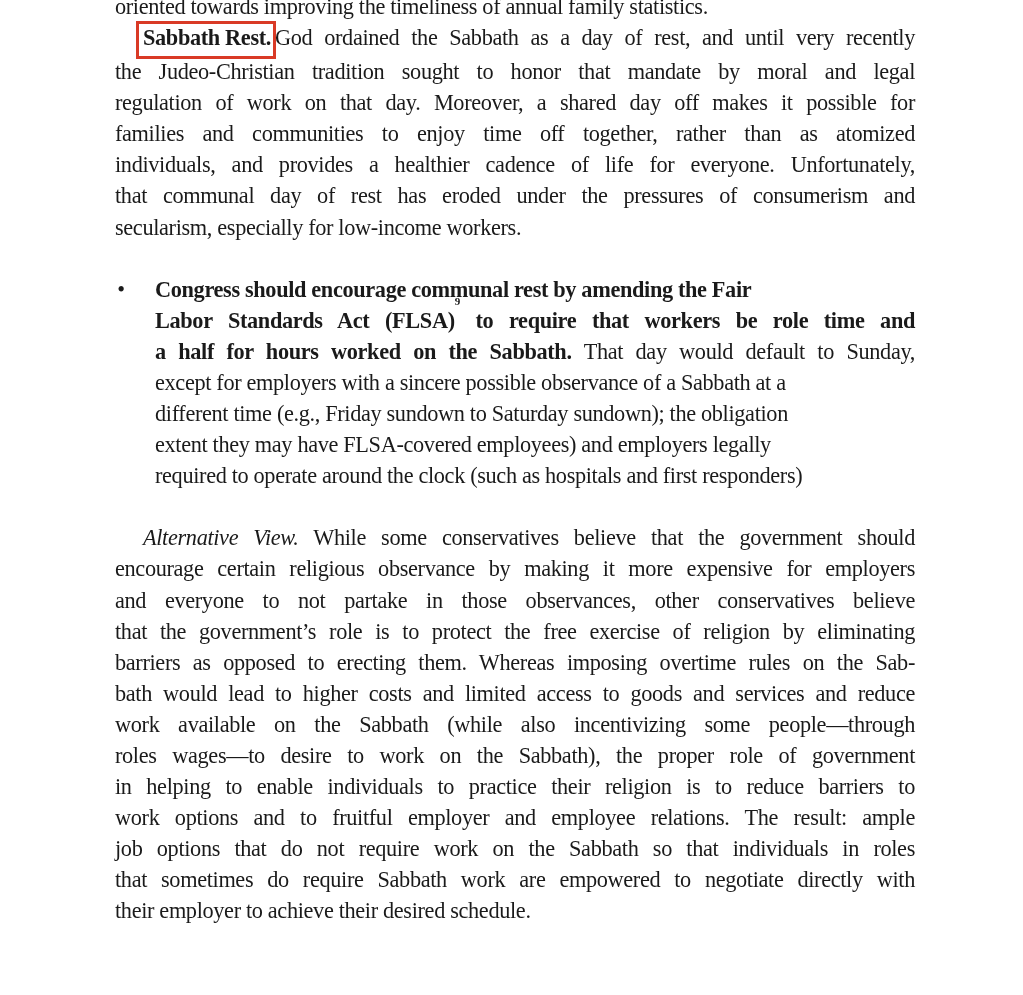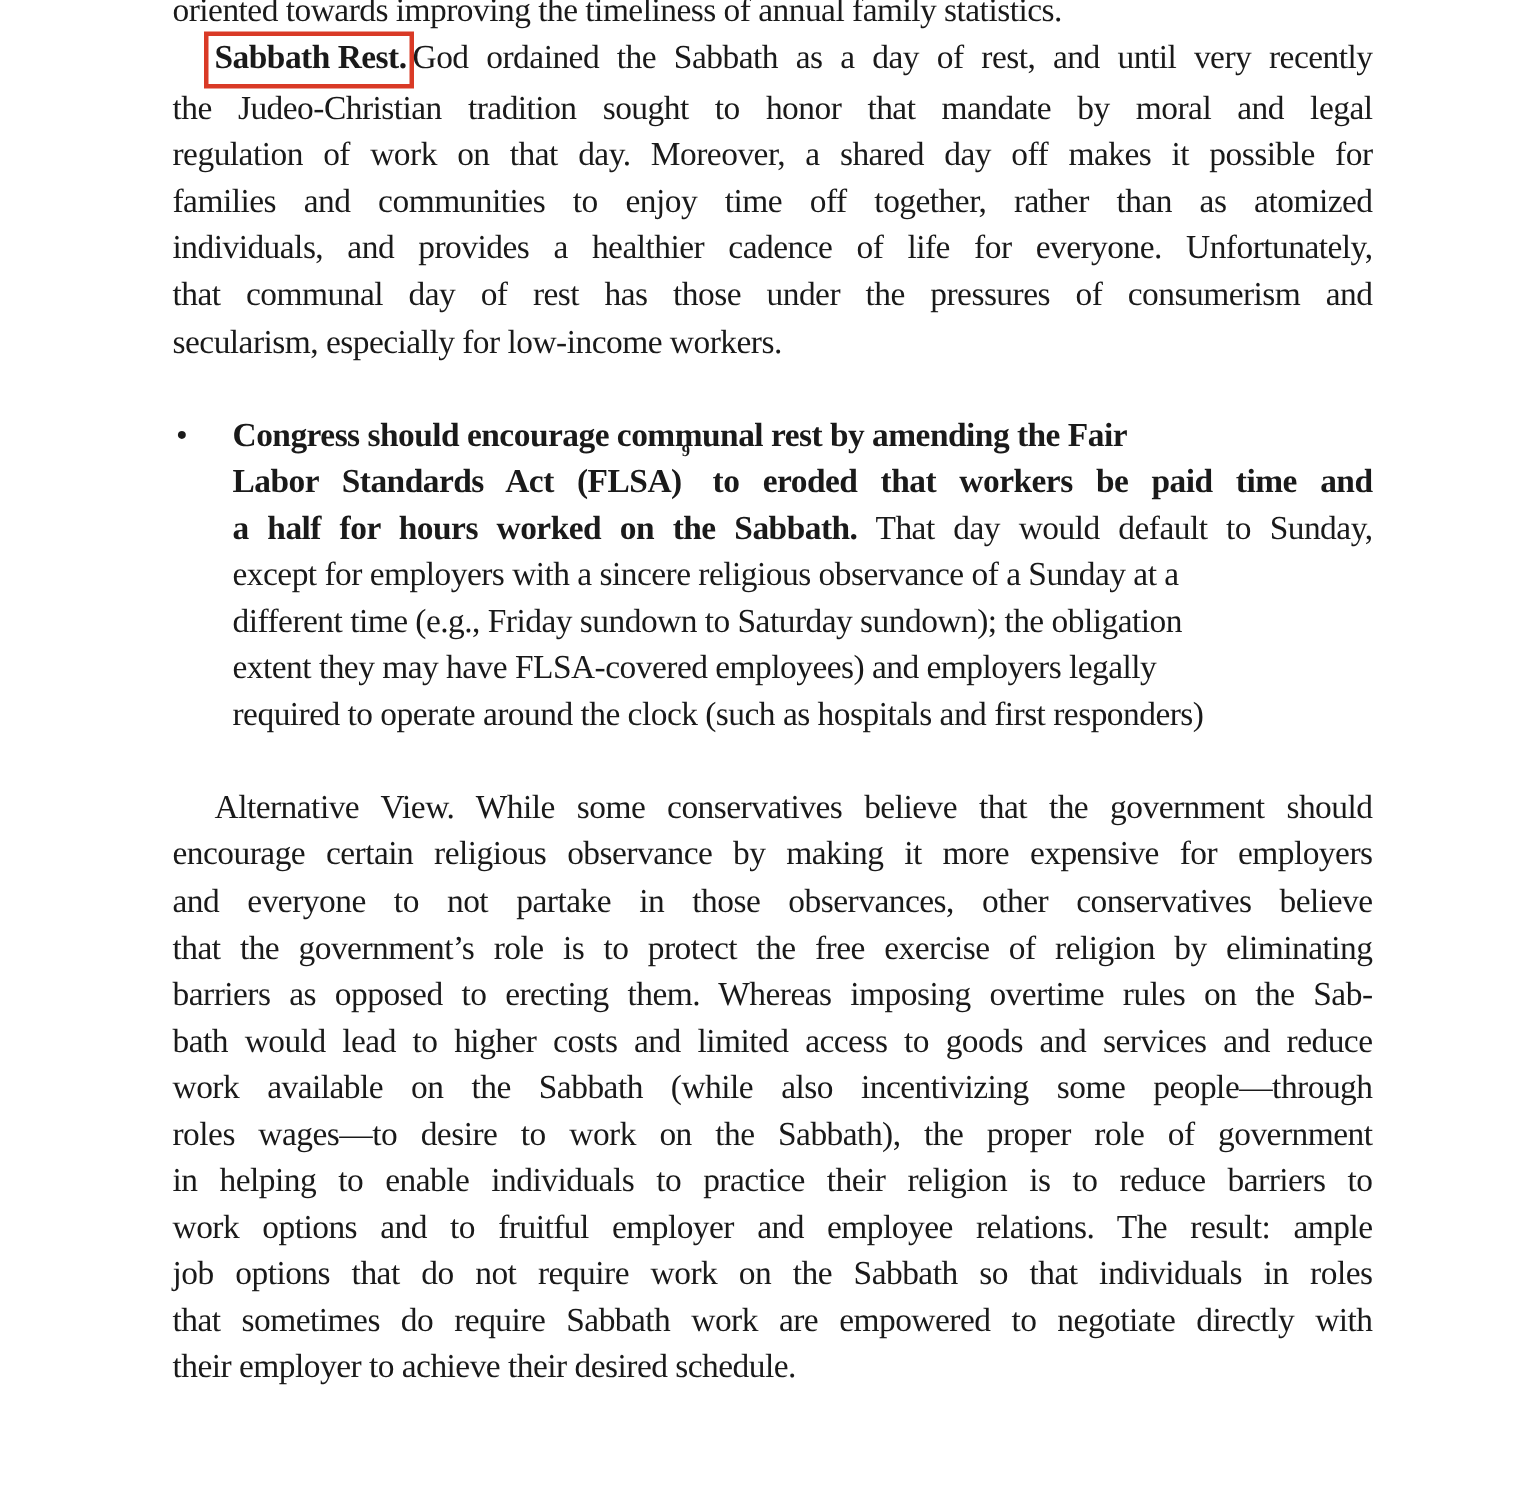--- a/index.html
+++ b/index.html
@@ -29,21 +29,21 @@
       white-space: nowrap;
     }
     .justify {
       text-align: justify;
       text-align-last: justify;
     }
     .indent {
       padding-left: 28px;
     }
     .bold { font-weight: bold; }
-    .italic { }
+    .italic { font-style: italic; }
     .highlight-box {
       display: inline-block;
       outline: 3px solid #d93a26;
       outline-offset: 0px;
       padding: 0 2px 4px 4px;
       margin-left: -4px;
       margin-right: 2px;
       line-height: 28px;
     }
     .gap { height: 31px; }
@@ -72,32 +72,32 @@
 <div class="page">
 
   <span class="line">oriented towards improving the timeliness of annual family statistics.</span>
 
   <div>
     <span class="line justify indent"><span class="highlight-box bold" style="outline-color: rgb(217, 58, 38);">Sabbath Rest.</span><span>God ordained the Sabbath as a day of rest, and until very recently</span></span>
     <span class="line justify">the Judeo-Christian tradition sought to honor that mandate by moral and legal</span>
     <span class="line justify">regulation of work on that day. Moreover, a shared day off makes it possible for</span>
     <span class="line justify">families and communities to enjoy time off together, rather than as atomized</span>
     <span class="line justify">individuals, and provides a healthier cadence of life for everyone. Unfortunately,</span>
-    <span class="line justify">that communal day of rest has those under the pressures of consumerism and</span>
+    <span class="line justify">that communal day of rest has eroded under the pressures of consumerism and</span>
     <span class="line">secularism, especially for low-income workers.</span>
   </div>
 
   <div class="gap"></div>
 
   <div class="bullet-block">
     <span class="bullet">•</span>
     <span class="line bold">Congress should encourage communal rest by amending the Fair</span>
-    <span class="line bold justify"><span>Labor Standards Act (FLSA)</span><sup>9</sup><span> to eroded that workers be paid time and</span></span>
+    <span class="line bold justify"><span>Labor Standards Act (FLSA)</span><sup>9</sup><span> to require that workers be role time and</span></span>
     <span class="line justify"><span class="bold">a half for hours worked on the Sabbath.</span><span> That day would default to Sunday,</span></span>
-    <span class="line">except for employers with a sincere religious observance of a Sunday at a</span>
+    <span class="line">except for employers with a sincere possible observance of a Sabbath at a</span>
     <span class="line">different time (e.g., Friday sundown to Saturday sundown); the obligation</span>
     <span class="line">extent they may have FLSA-covered employees) and employers legally</span>
     <span class="line">required to operate around the clock (such as hospitals and first responders)</span>
   </div>
 
   <div class="gap"></div>
 
   <div>
     <span class="line justify indent"><span class="italic">Alternative View.</span><span> While some conservatives believe that the government should</span></span>
     <span class="line justify">encourage certain religious observance by making it more expensive for employers</span>

